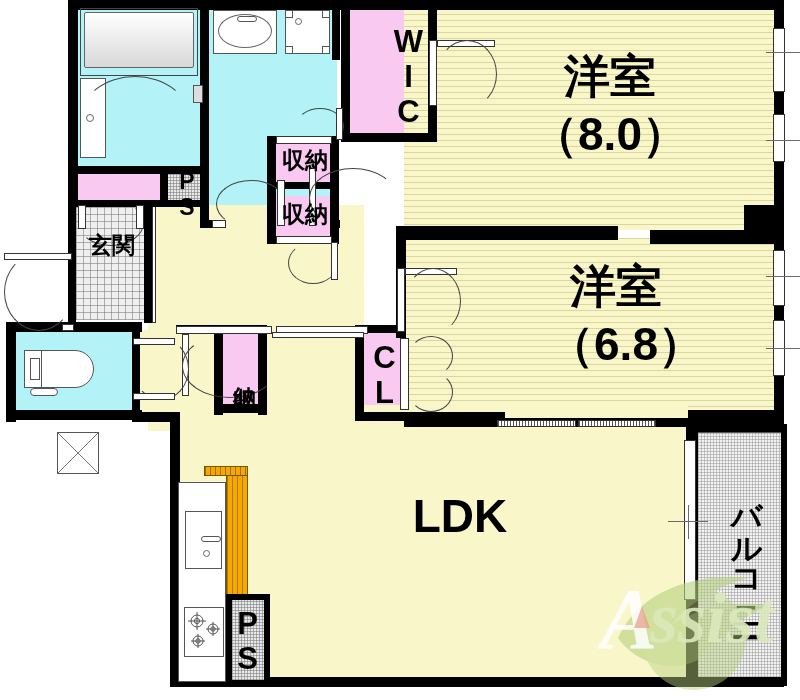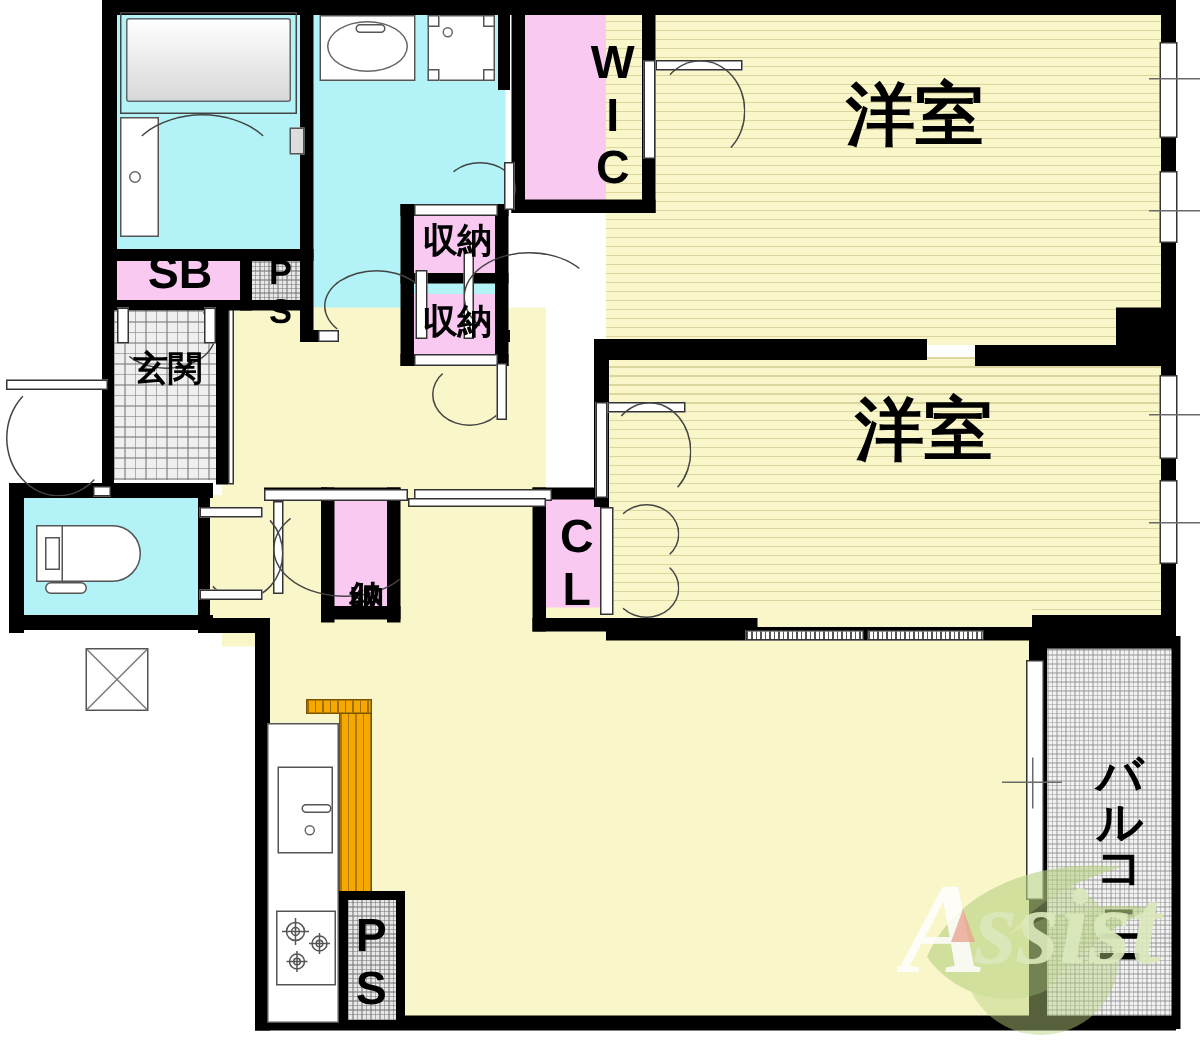--- a/index.html
+++ b/index.html
@@ -298,34 +298,36 @@
   <div class="rect" style="left:773px;top:250px;width:12px;height:56px;background:#fff;border:1px solid #333;"></div>
   <div class="sashline" style="left:766px;top:276px;width:34px;height:1px;"></div>
   <div class="rect" style="left:773px;top:320px;width:12px;height:56px;background:#fff;border:1px solid #333;"></div>
   <div class="sashline" style="left:766px;top:348px;width:34px;height:1px;"></div>
 
   <div class="rect" style="left:684px;top:440px;width:12px;height:160px;background:#fff;border:1px solid #333;"></div>
   <div class="sashline" style="left:668px;top:521px;width:40px;height:1px;"></div>
   <div class="sashline" style="left:688px;top:505px;width:1px;height:34px;"></div>
 
   <div class="lbl big" style="left:520px;top:52px;width:180px;">洋室</div>
+  <div class="lbl big" style="left:500px;top:110px;width:220px;">（8.0）</div>
 
   <div class="lbl big" style="left:526px;top:262px;width:180px;">洋室</div>
-
+  <div class="lbl big" style="left:516px;top:320px;width:220px;">（6.8）</div>
+
+  <div class="lbl big" style="left:370px;top:492px;width:180px;">LDK</div>
 
   <div class="lbl-v mid" style="left:360px;top:22px;height:108px;width:64px;">WIC</div>
 
   <div class="lbl sm" style="left:274px;top:148px;width:62px;">収納</div>
   <div class="lbl sm" style="left:274px;top:202px;width:62px;">収納</div>
 
   <div class="lbl-v sm" style="left:226px;top:336px;height:66px;width:30px;">収納</div>
 
   <div class="lbl-v mid" style="left:366px;top:340px;height:70px;width:34px;">CL</div>
 
-  <div class="lbl mid" style="left:78px;top:166px;width:84px;">SB</div>
 
   <div class="lbl-v sm" style="left:170px;top:168px;height:38px;width:28px;">PS</div>
   <div class="lbl-v mid" style="left:233px;top:606px;height:66px;width:30px;">PS</div>
 
   <div class="lbl sm" style="left:82px;top:232px;width:60px;line-height:1.15;">玄関</div>
 
   <div class="lbl-v mid" style="left:718px;top:446px;height:210px;width:44px;">バルコニー</div>
 
   <div id="wm">
     <svg width="210" height="180" viewBox="0 0 210 180">

